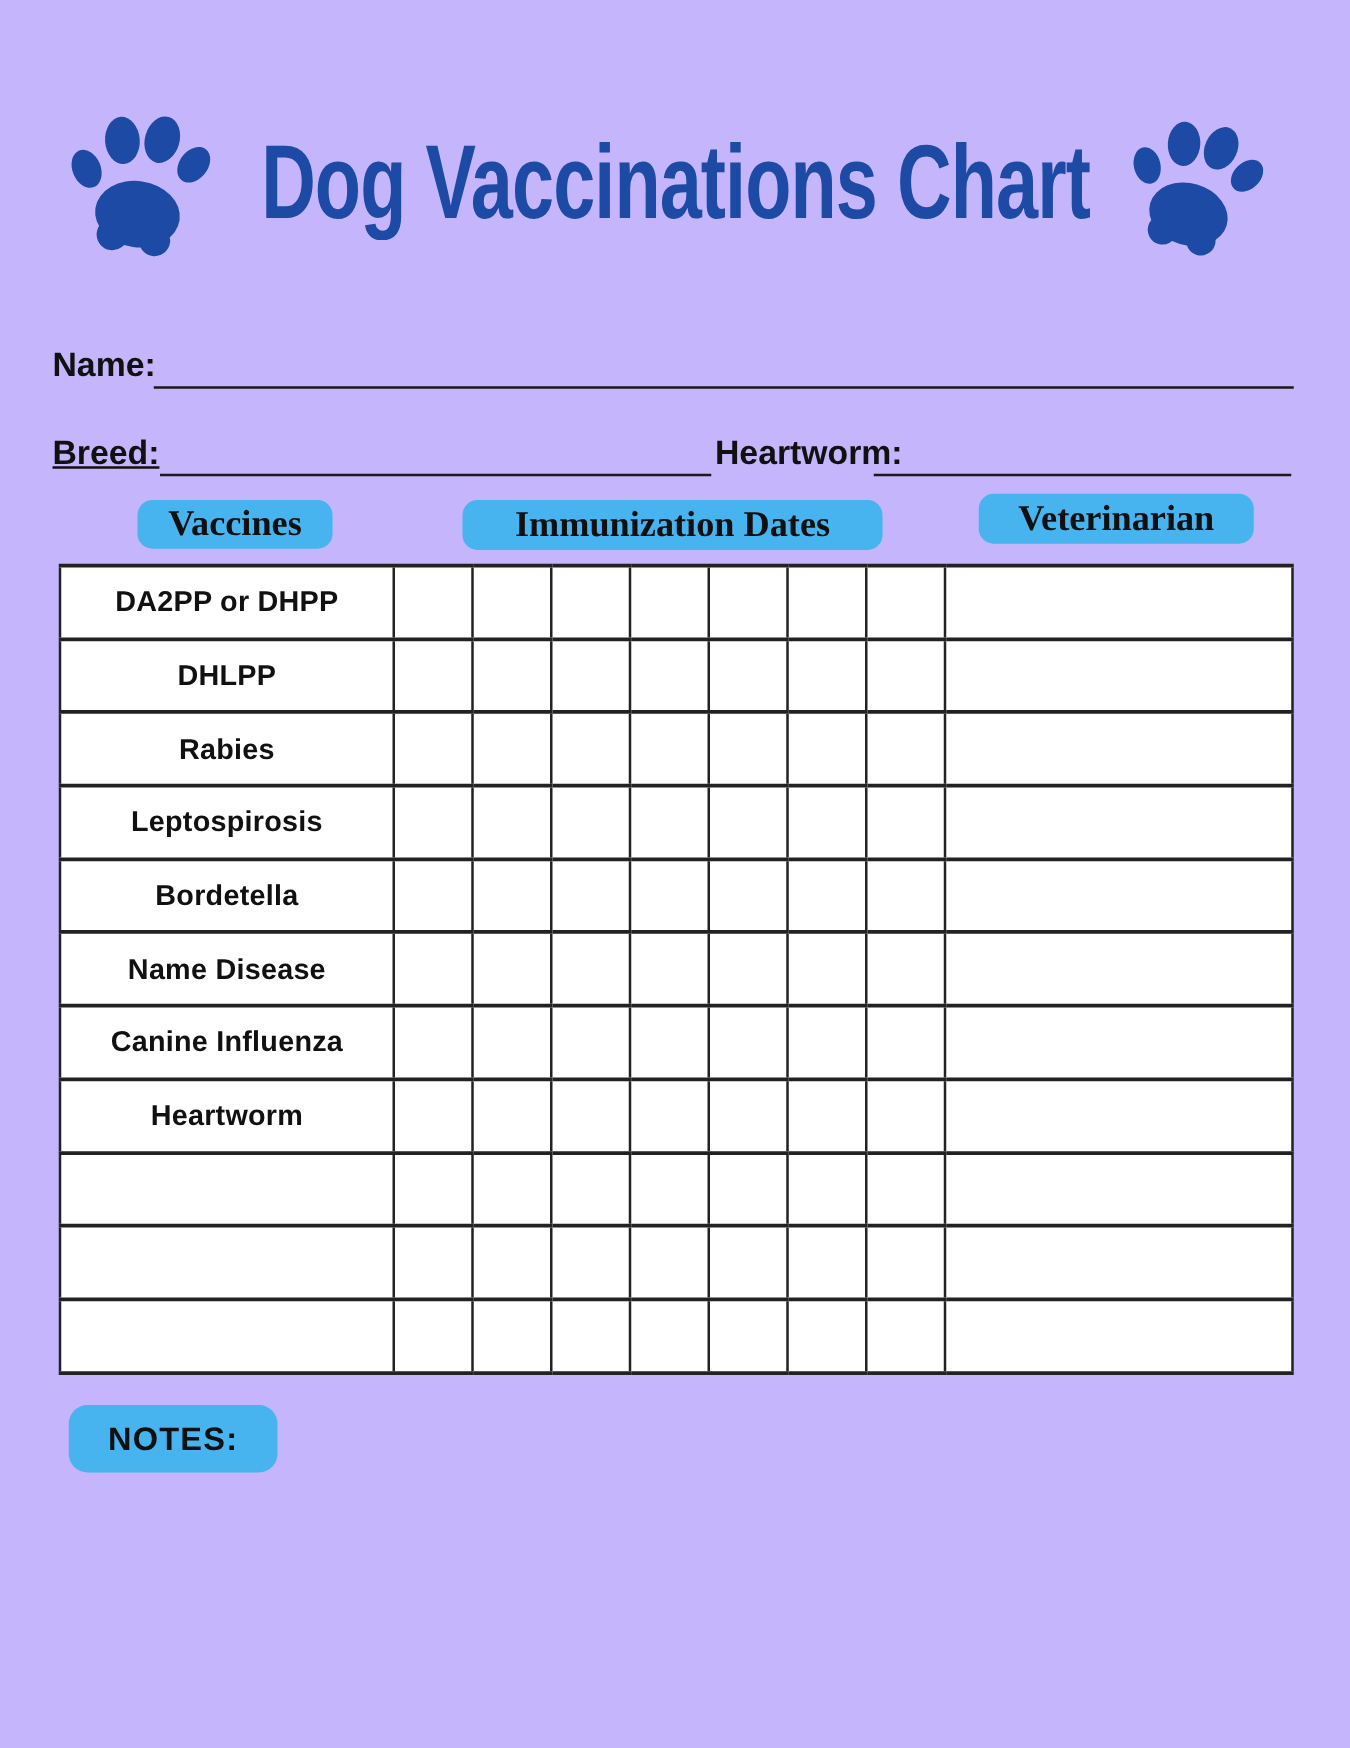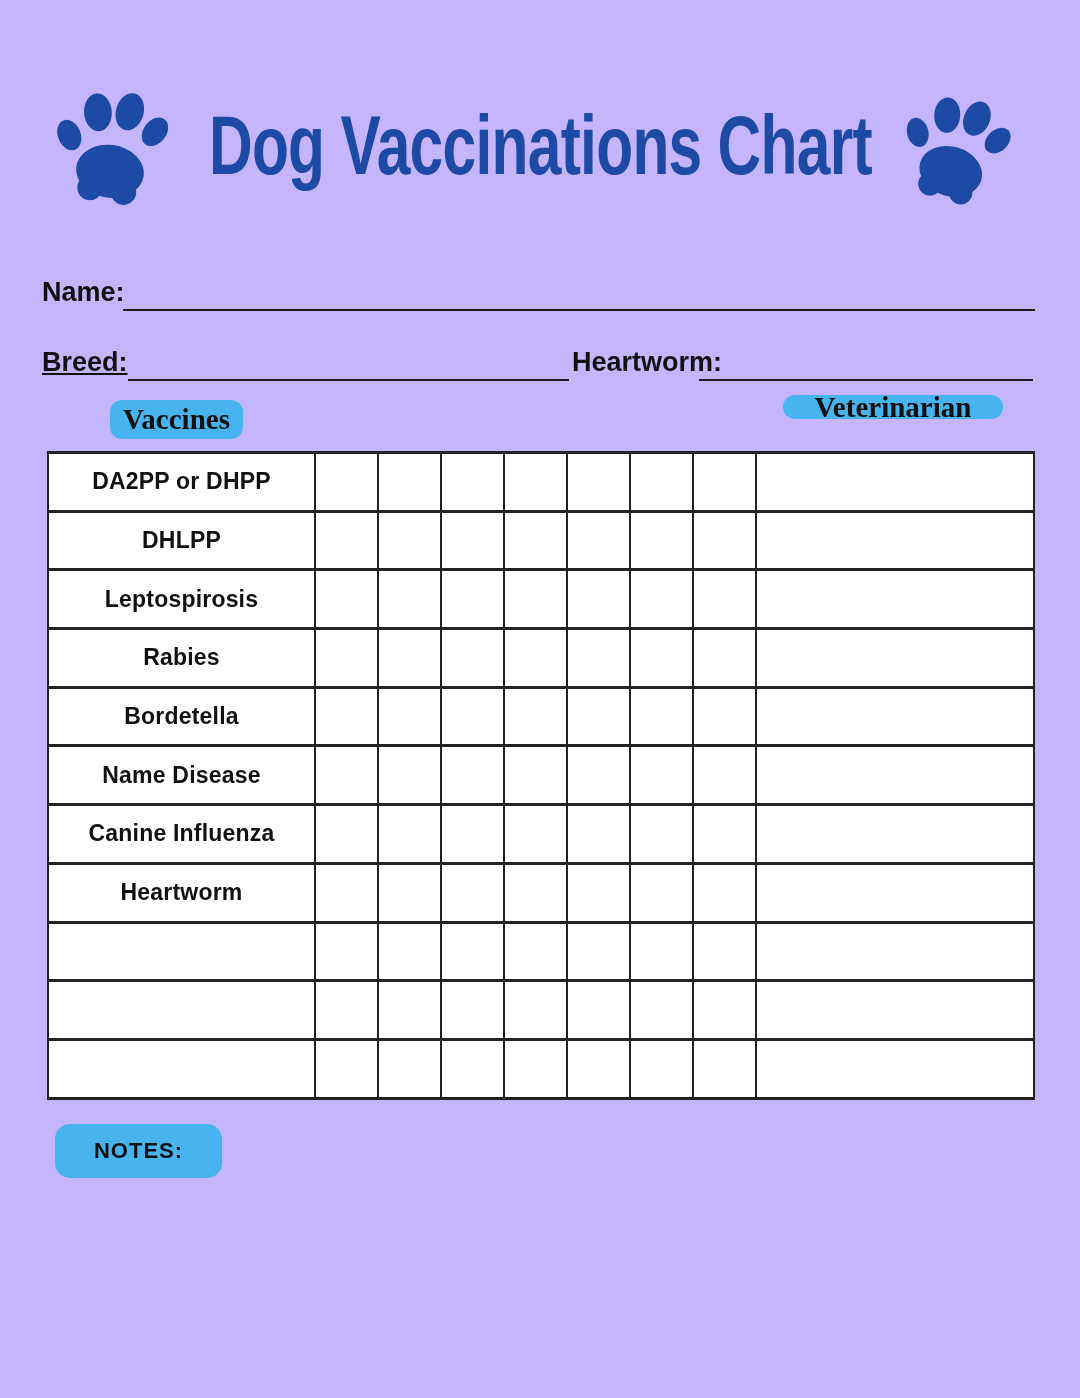--- a/index.html
+++ b/index.html
@@ -62,23 +62,23 @@
     background:var(--pill);
     border-radius:12px;
     display:flex;
     align-items:center;
     justify-content:center;
     font-family:"Liberation Serif", serif;
     font-weight:bold;
     color:#101010;
     white-space:nowrap;
   }
-  .pill-vaccines{left:110px;top:400px;width:133px;height:39px;font-size:29px;}
+  .pill-vaccines{left:110px;top:400px;width:156px;height:39px;font-size:29px;}
   .pill-dates{left:370px;top:400px;width:336px;height:40px;font-size:29px;}
-  .pill-vet{left:783px;top:395px;width:220px;height:24px;font-size:29px;justify-content:center;}
+  .pill-vet{left:783px;top:395px;width:220px;height:40px;font-size:29px;justify-content:center;}
   
   .vax-table{
     position:absolute;
     left:47px;top:451px;
     border-collapse:collapse;
     table-layout:fixed;
     width:986px;
   }
   .vax-table td{
     border:2px solid var(--line);
@@ -99,21 +99,21 @@
   }
   
   .notes-pill{
     position:absolute;
     left:55px;top:1124px;
     width:167px;height:54px;
     background:var(--pill);
     border-radius:15px;
     display:flex;align-items:center;justify-content:center;
     font-weight:bold;
-    font-size:22px;
+    font-size:26px;
     color:#101010;
     letter-spacing:1px;
   }
 </style>
 </head>
 <body>
 
 <div class="page">
 
   <div class="paw paw-left">
@@ -149,20 +149,23 @@
 
   <div class="field-label breed-label">Breed:</div>
   <div class="write-line breed-line"></div>
 
   <div class="field-label birthday-label">Heartworm:</div>
   <div class="write-line birthday-line"></div>
 
   <div class="pill pill-vaccines">
     <span>Vaccines</span>
   </div>
+  <div class="pill pill-dates">
+    <span>Immunization Dates</span>
+  </div>
   <div class="pill pill-vet">
     <span>Veterinarian</span>
   </div>
 
   <table class="vax-table">
     <colgroup>
         <col style="width: 267px;">
         <col style="width: 63px;">
         <col style="width: 63px;">
         <col style="width: 63px;">
@@ -189,32 +192,32 @@
           <td class="date-cell"></td>
           <td class="date-cell"></td>
           <td class="date-cell"></td>
           <td class="date-cell"></td>
           <td class="date-cell"></td>
           <td class="date-cell"></td>
           <td class="date-cell"></td>
           <td class="vet-cell"></td>
         </tr>
         <tr>
+          <td class="vaccine-cell">Rabies</td>
+          <td class="date-cell"></td>
+          <td class="date-cell"></td>
+          <td class="date-cell"></td>
+          <td class="date-cell"></td>
+          <td class="date-cell"></td>
+          <td class="date-cell"></td>
+          <td class="date-cell"></td>
+          <td class="vet-cell"></td>
+        </tr>
+        <tr>
           <td class="vaccine-cell">Leptospirosis</td>
-          <td class="date-cell"></td>
-          <td class="date-cell"></td>
-          <td class="date-cell"></td>
-          <td class="date-cell"></td>
-          <td class="date-cell"></td>
-          <td class="date-cell"></td>
-          <td class="date-cell"></td>
-          <td class="vet-cell"></td>
-        </tr>
-        <tr>
-          <td class="vaccine-cell">Rabies</td>
           <td class="date-cell"></td>
           <td class="date-cell"></td>
           <td class="date-cell"></td>
           <td class="date-cell"></td>
           <td class="date-cell"></td>
           <td class="date-cell"></td>
           <td class="date-cell"></td>
           <td class="vet-cell"></td>
         </tr>
         <tr>

